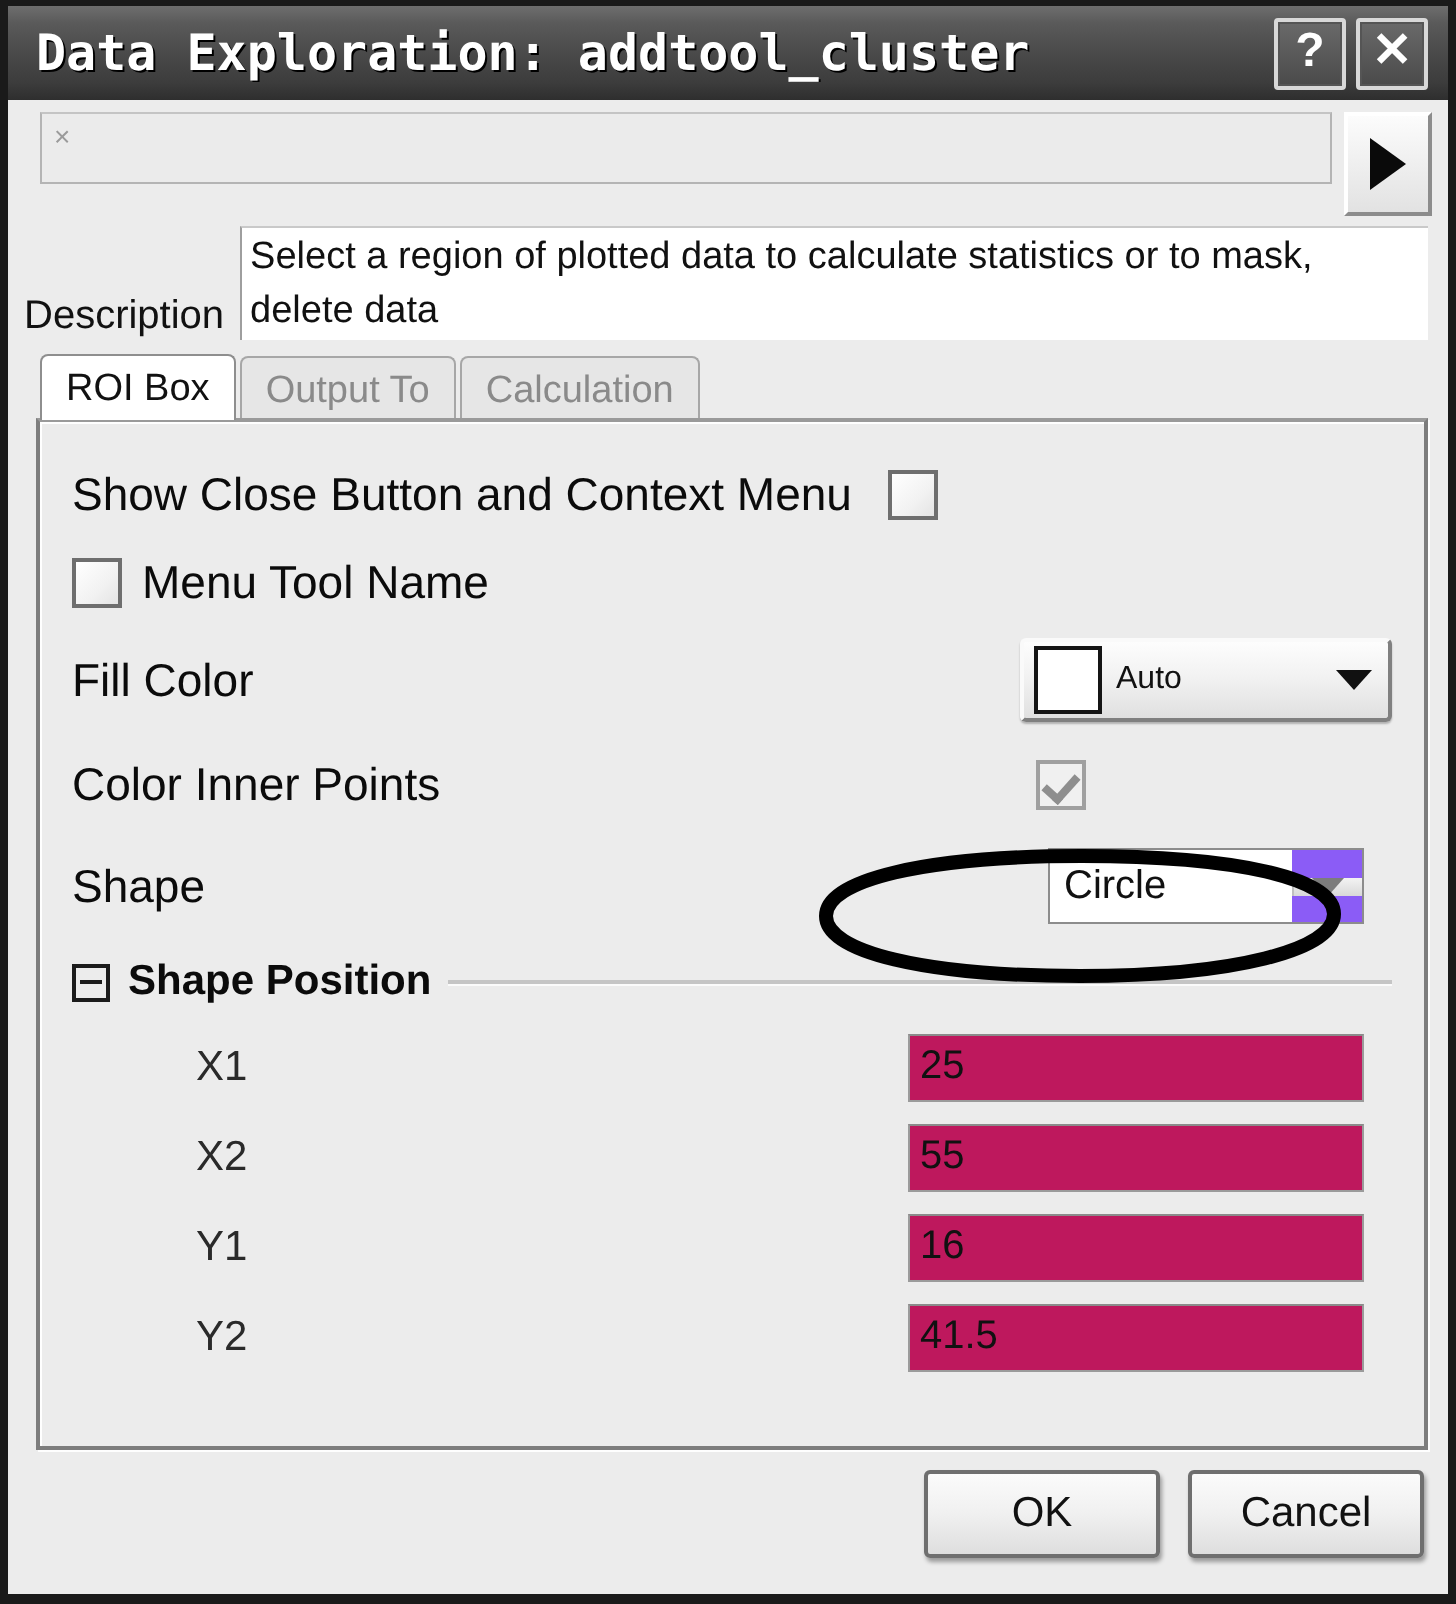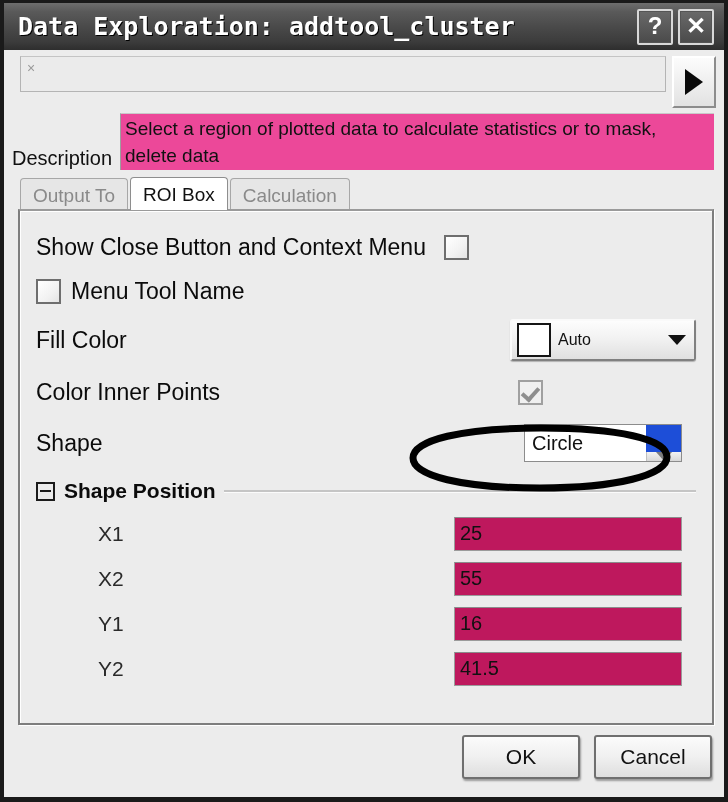--- a/index.html
+++ b/index.html
@@ -141,21 +141,21 @@
   .row-desc {
     display: flex;
     align-items: flex-end;
     margin-bottom: 6px;
   }
   .desc-field {
     flex: 1;
     margin-left: 8px;
     min-height: 54px;
     box-sizing: border-box;
-    background: #ec4899;
+    background: #ffffff;
     border-left: 1px solid #9e9e9e;
     border-top: 1px solid #c9c9c9;
     color: #111;
     font-size: 19px;
     line-height: 27px;
     padding: 1px 4px;
     margin-right: 2px;
   }
 
   
@@ -279,24 +279,24 @@
     border-right: 9px solid transparent;
     border-top: 10px solid #111;
     flex: none;
   }
 
   
   .dropdown {
     width: 158px;
     height: 38px;
     box-sizing: border-box;
-    background: #1d4ed8;
+    background: #8b5cf6;
     border: 1px solid #8c8c8c;
     display: flex;
-    align-items: flex-end;
+    align-items: center;
     cursor: pointer;
   }
   .dd-text {
     flex: 1;
     font-size: 20px;
     color: #111;
     line-height: 36px;
     padding-left: 7px;
     background: #fff;
   }
@@ -442,22 +442,22 @@
           <span class="tri"></span>
         </div>
       </div>
 
       <div class="row-desc">
         <div class="lbl-plain">Description</div>
         <div class="desc-field">Select a region of plotted data to calculate statistics or to mask, delete data</div>
       </div>
 
       <div class="tabstrip">
+        <div class="tab active">ROI Box</div>
         <div class="tab">Output To</div>
-        <div class="tab active">ROI Box</div>
         <div class="tab">Calculation</div>
       </div>
 
       <div class="panel">
 
         <div class="frow">
           <div class="flabel">Show Close Button and Context Menu</div>
           <div style="width:18px"></div>
           <div class="cb"></div>
         </div>

